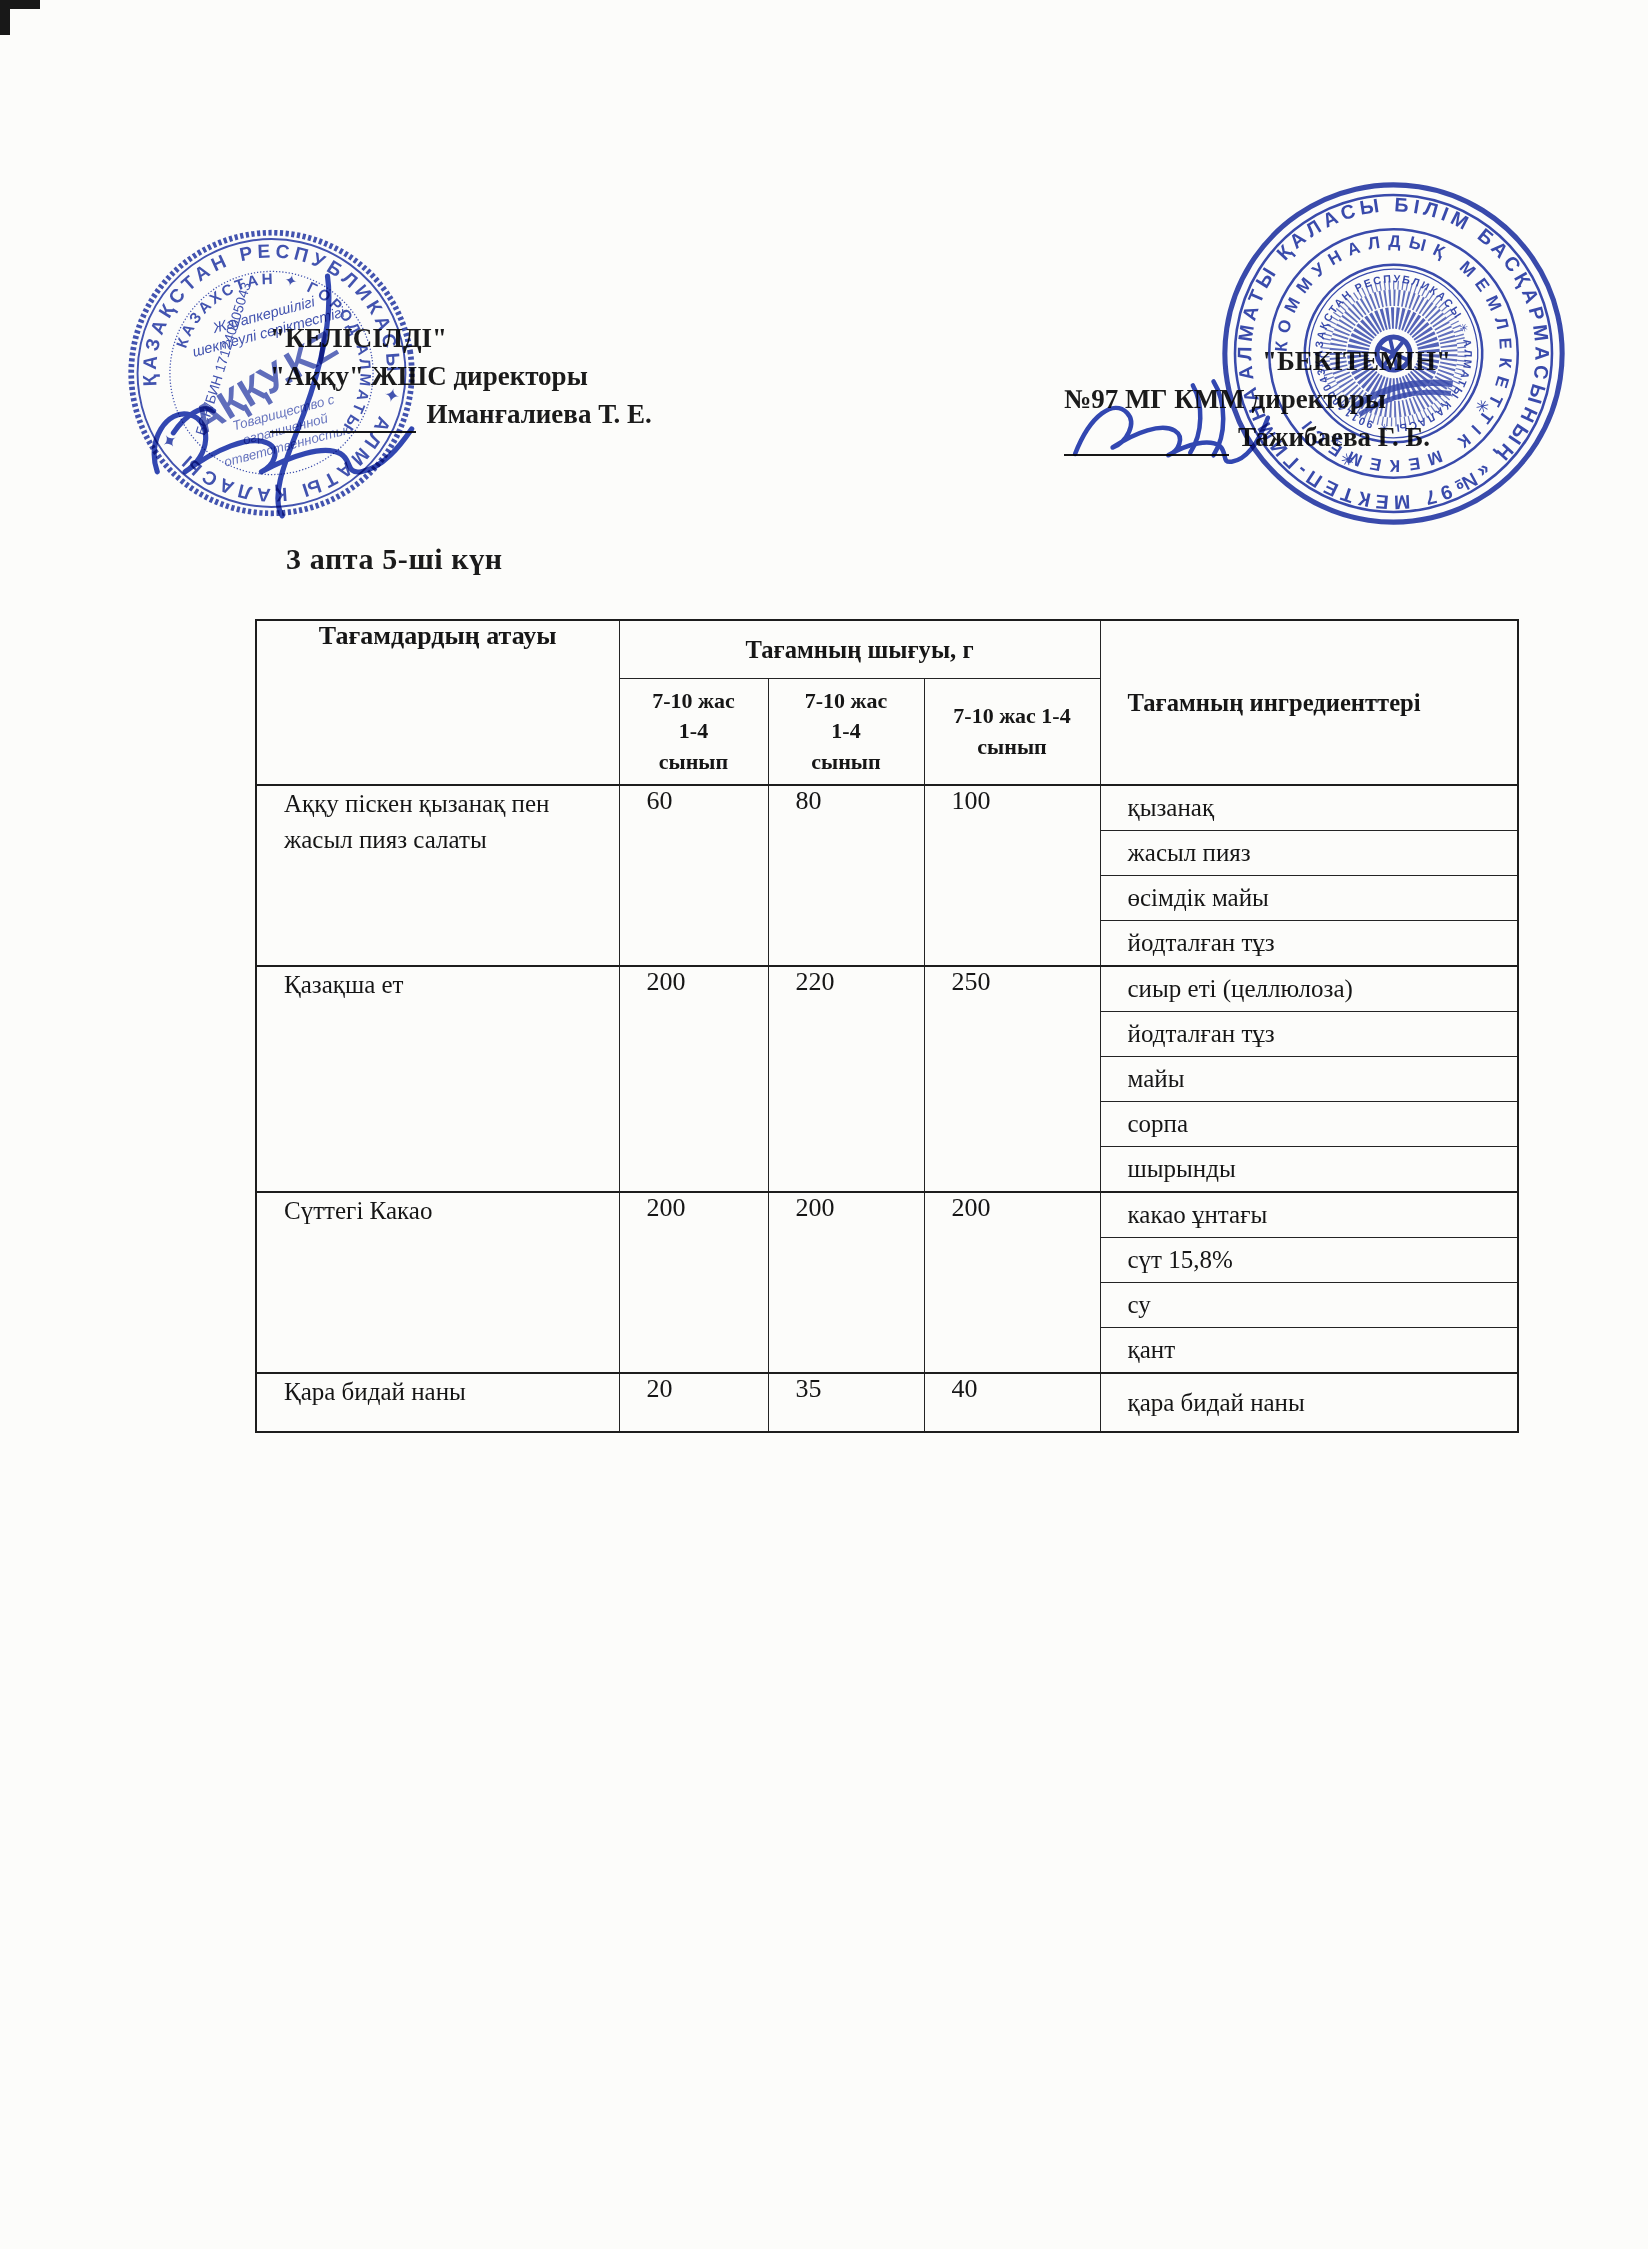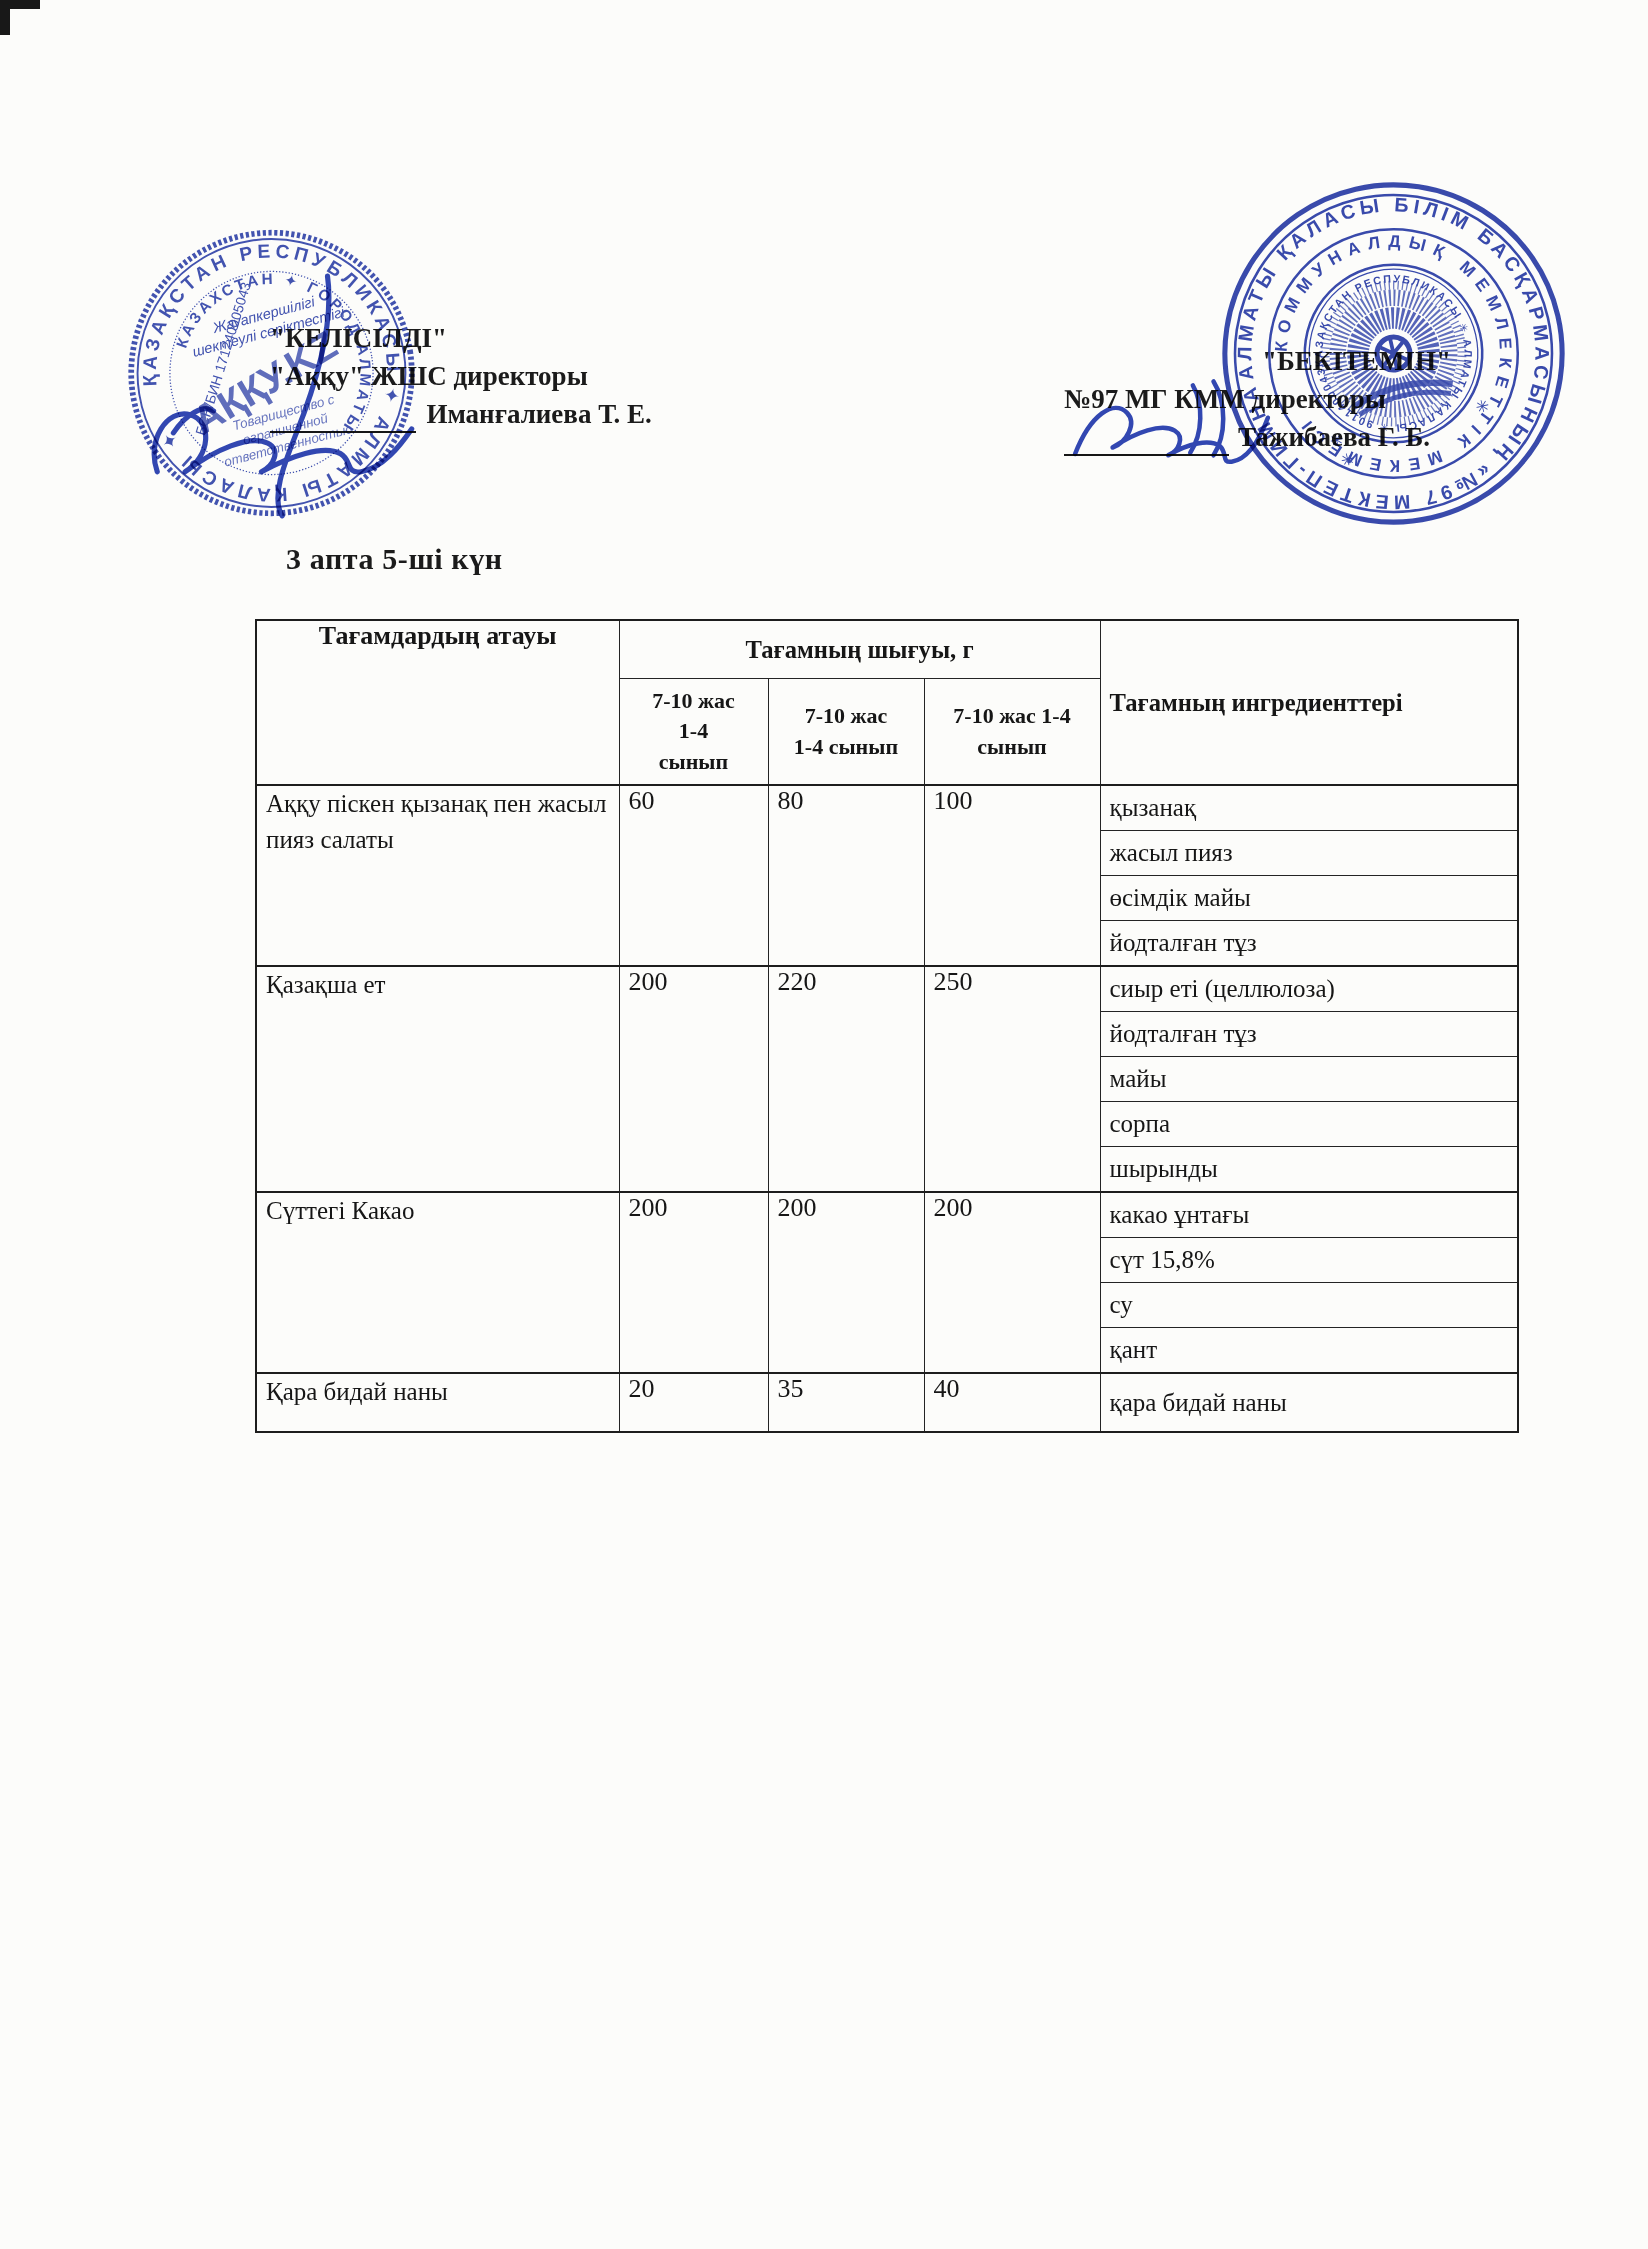--- a/index.html
+++ b/index.html
@@ -22,21 +22,21 @@
   .uline-left{width:146px;margin-right:10.4px;}
   .uline-right{width:165px;margin-right:9px;}
   
   .week-heading{position:absolute;left:266px;top:542px;font-size:30px;font-weight:bold;letter-spacing:0.6px;margin-left:20px;}
   
   table.menu{
     position:absolute;left:255px;top:619px;width:1261px;
     border-collapse:collapse;table-layout:fixed;
     font-size:25px;color:#161616;
   }
-  table.menu td{border:1.3px solid #242424;padding:0 9px;overflow:hidden;}
+  table.menu td{border:1.3px solid #242424;padding:0 27px;overflow:hidden;}
   table.menu{border:2.6px solid #1d1d1d;}
   tr.gh td{height:57px;}
   td.c-dish{font-weight:bold;font-size:26px;text-align:center;vertical-align:top;padding-top:9px;}
   td.c-group{font-weight:bold;text-align:center;vertical-align:middle;font-size:24.6px;font-family:Liberation Serif, serif;}
   td.c-ing{font-weight:bold;text-align:left;vertical-align:middle;font-size:24.6px;}
   tr.sh td{height:105px;}
   td.c-sub{font-weight:bold;font-size:22px;line-height:30.5px;text-align:center;vertical-align:middle;}
   td.name{vertical-align:top;text-align:left;padding-top:5.2px;line-height:36px;}
   td.num{vertical-align:top;text-align:left;font-size:26px;padding-top:6.5px;}
   td.ing{height:44px;vertical-align:middle;text-align:left;}

